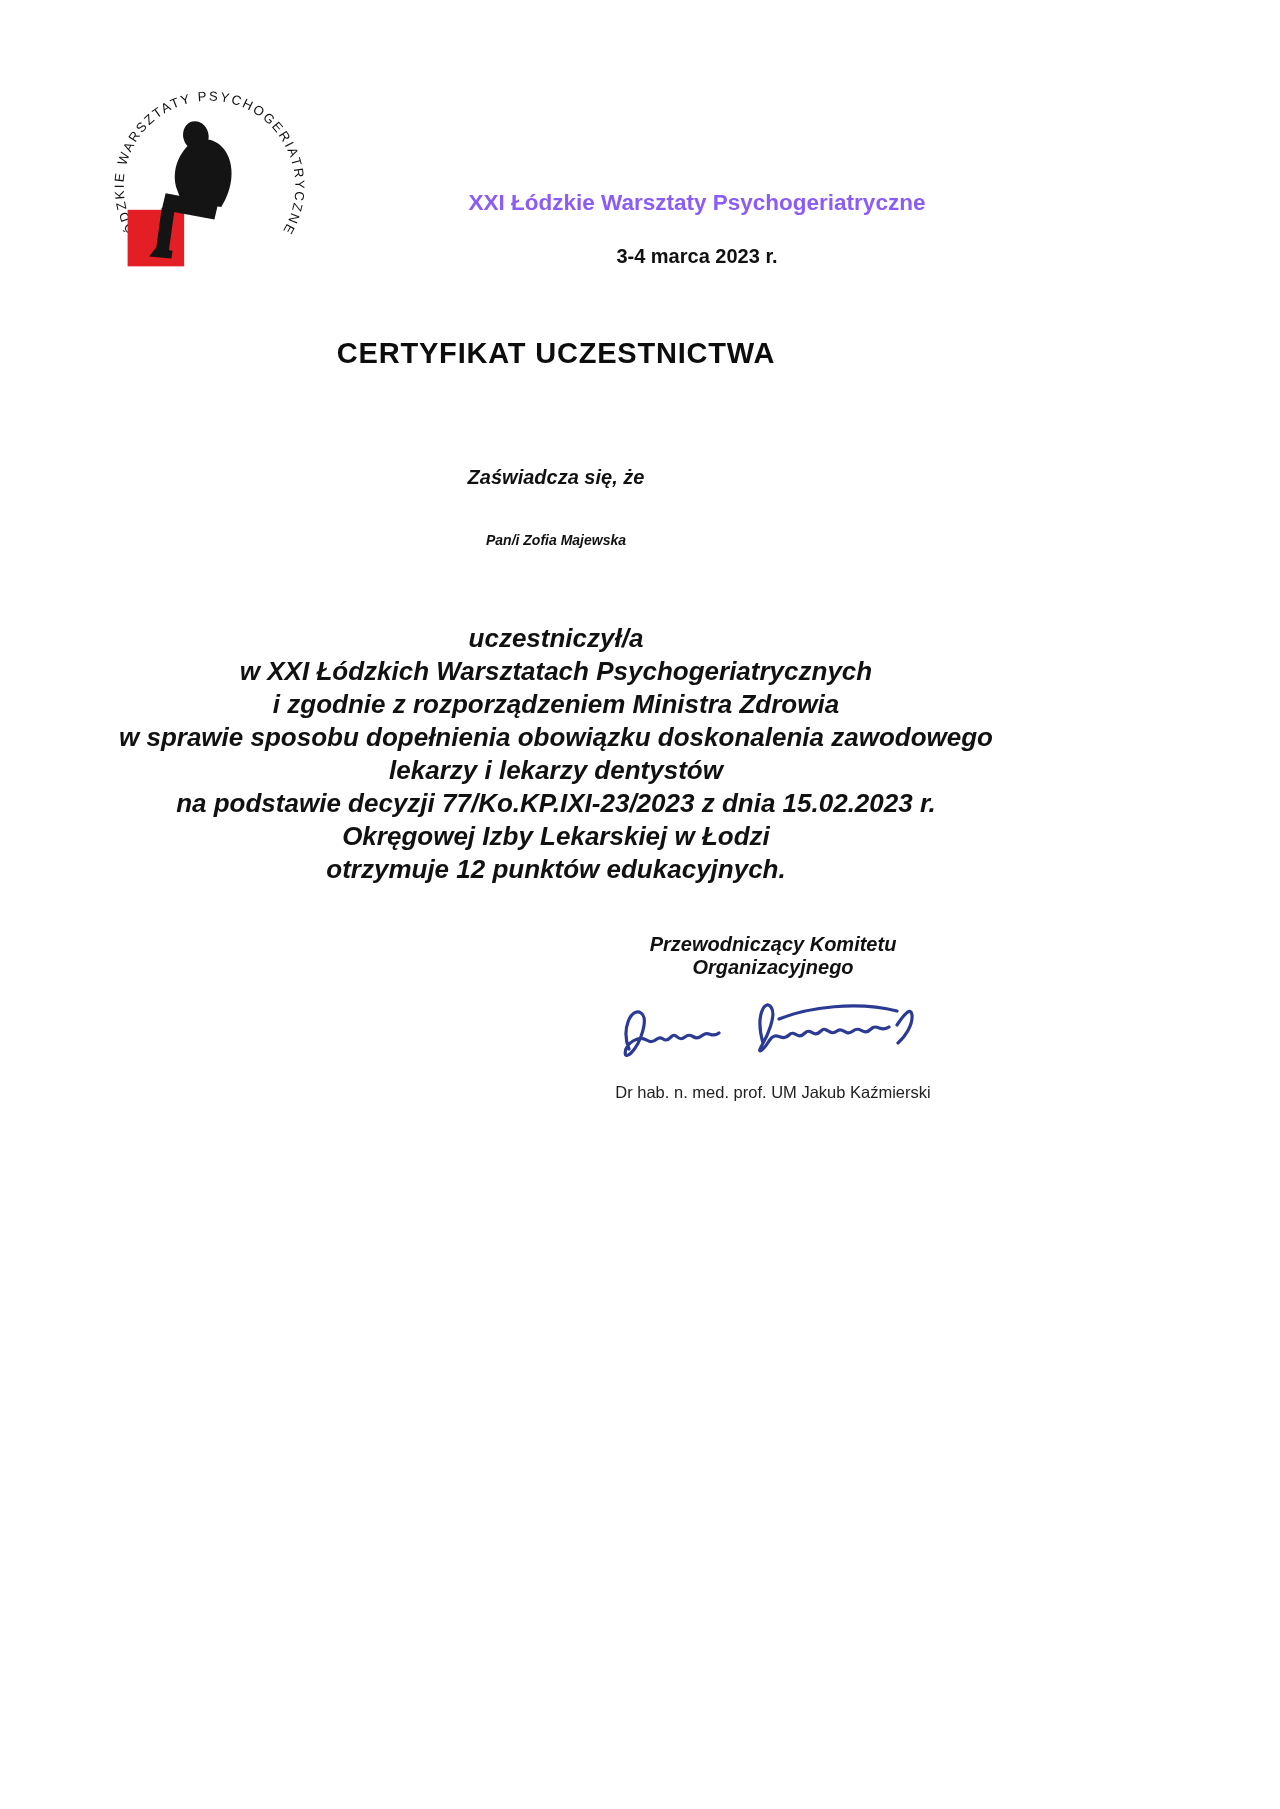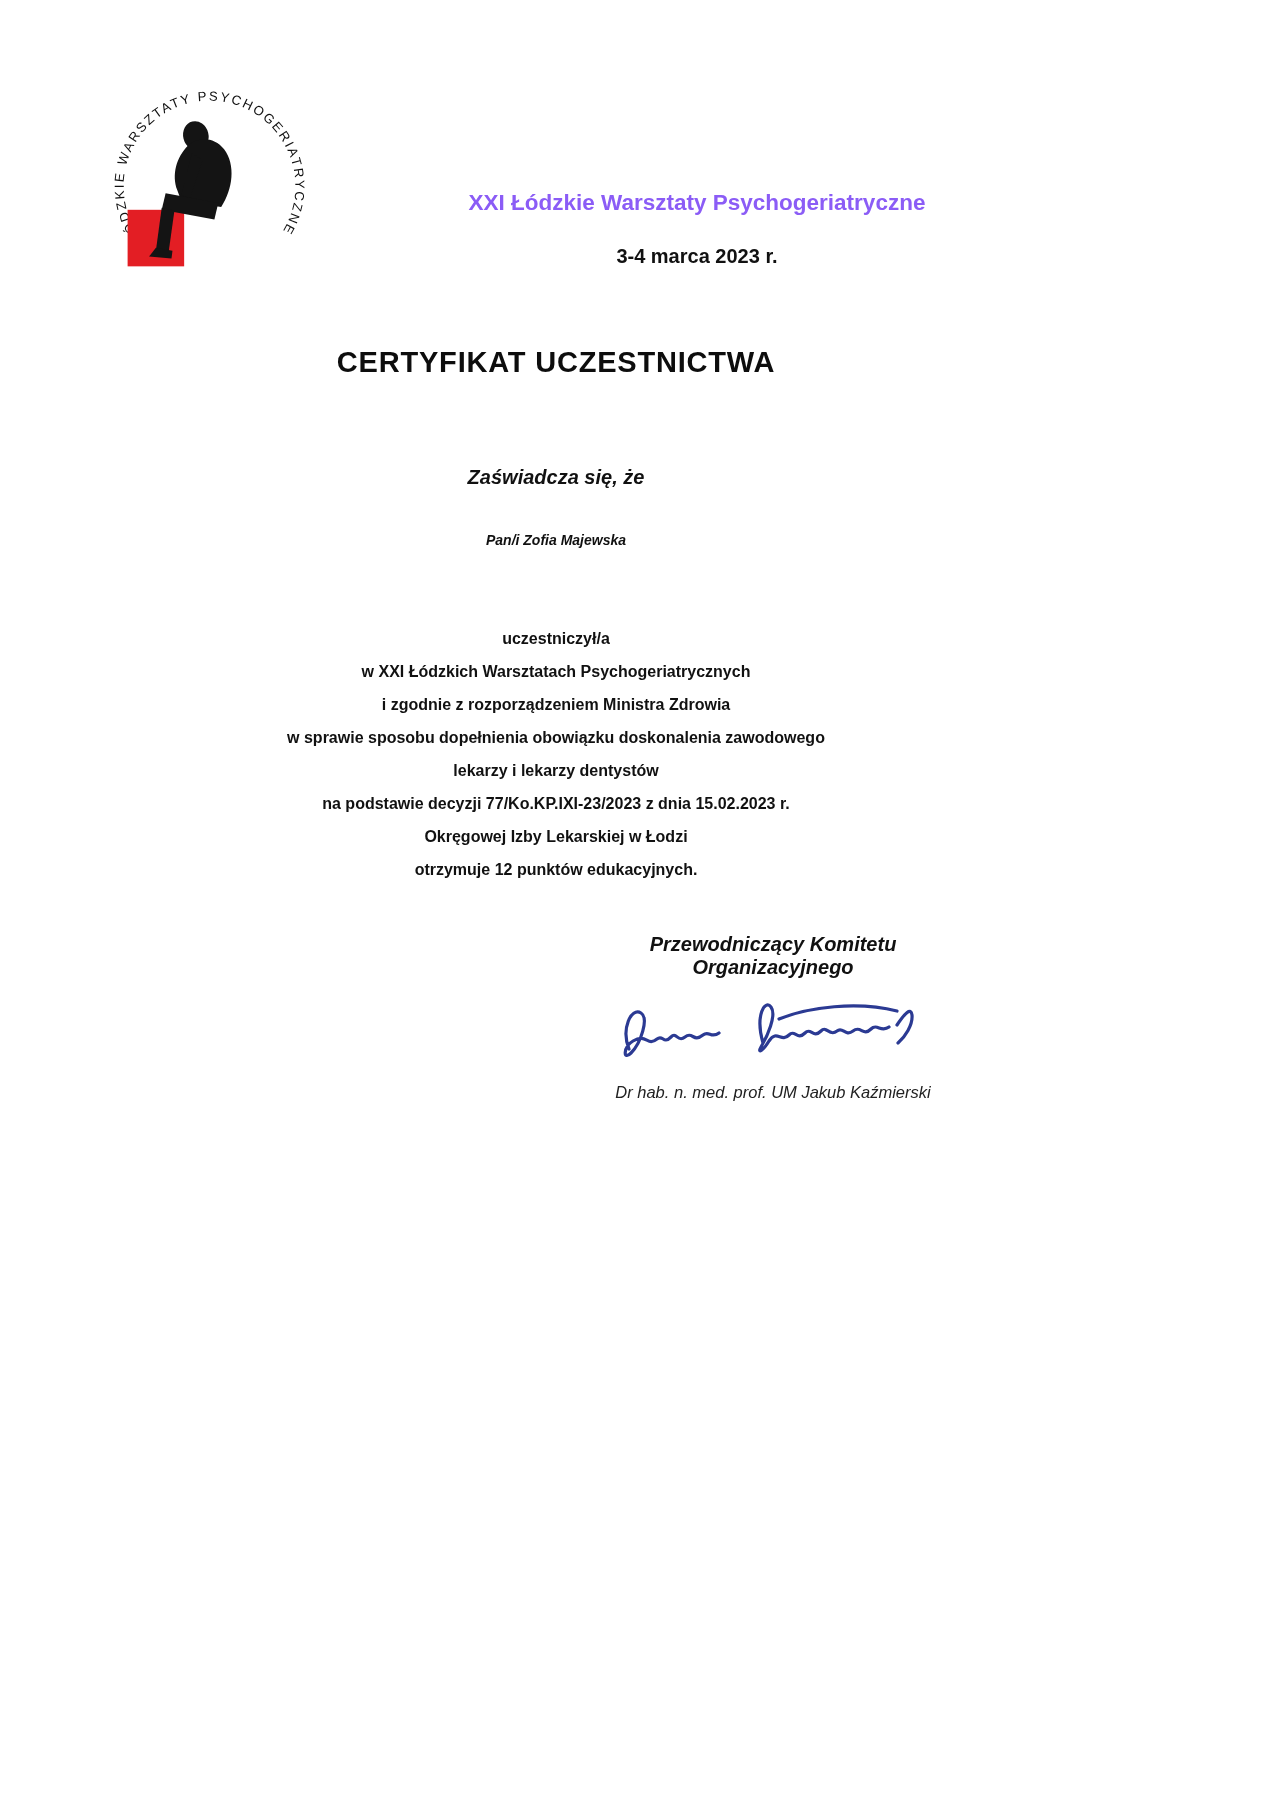--- a/index.html
+++ b/index.html
@@ -57,21 +57,21 @@
   
   .content-col {
     position: absolute;
     left: 56px;
     top: 0;
     width: 1000px;
     text-align: center;
   }
   .cert-heading {
     position: absolute;
-    top: 346px;
+    top: 337px;
     width: 100%;
     font-size: 29px;
     font-weight: bold;
     letter-spacing: 0.8px;
     color: #0d0d0d;
   }
   .intro-line {
     position: absolute;
     top: 466px;
     width: 100%;
@@ -84,22 +84,23 @@
     top: 532px;
     width: 100%;
     font-size: 14px;
     font-weight: bold;
     font-style: italic;
   }
   .body-lines {
     position: absolute;
     top: 622px;
     width: 100%;
-    font-size: 16px;
+    font-size: 26px;
     font-weight: bold;
+    font-style: italic;
     line-height: 33px;
   }
 
   
   .sig-block {
     position: absolute;
     left: 573px;
     top: 933px;
     width: 400px;
     text-align: center;
@@ -110,21 +111,20 @@
     font-style: italic;
   }
   .sig-autograph {
     margin: 6px auto 0 auto;
     width: 320px;
     height: 90px;
   }
   .sig-name {
     margin-top: 8px;
     font-size: 16.5px;
-    font-style: italic;
     color: #222222;
   }
 </style>
 </head>
 <body>
 
 <div class="page">
 
   <div class="logo">
     <svg viewBox="0 0 200 200" xmlns="http://www.w3.org/2000/svg">

